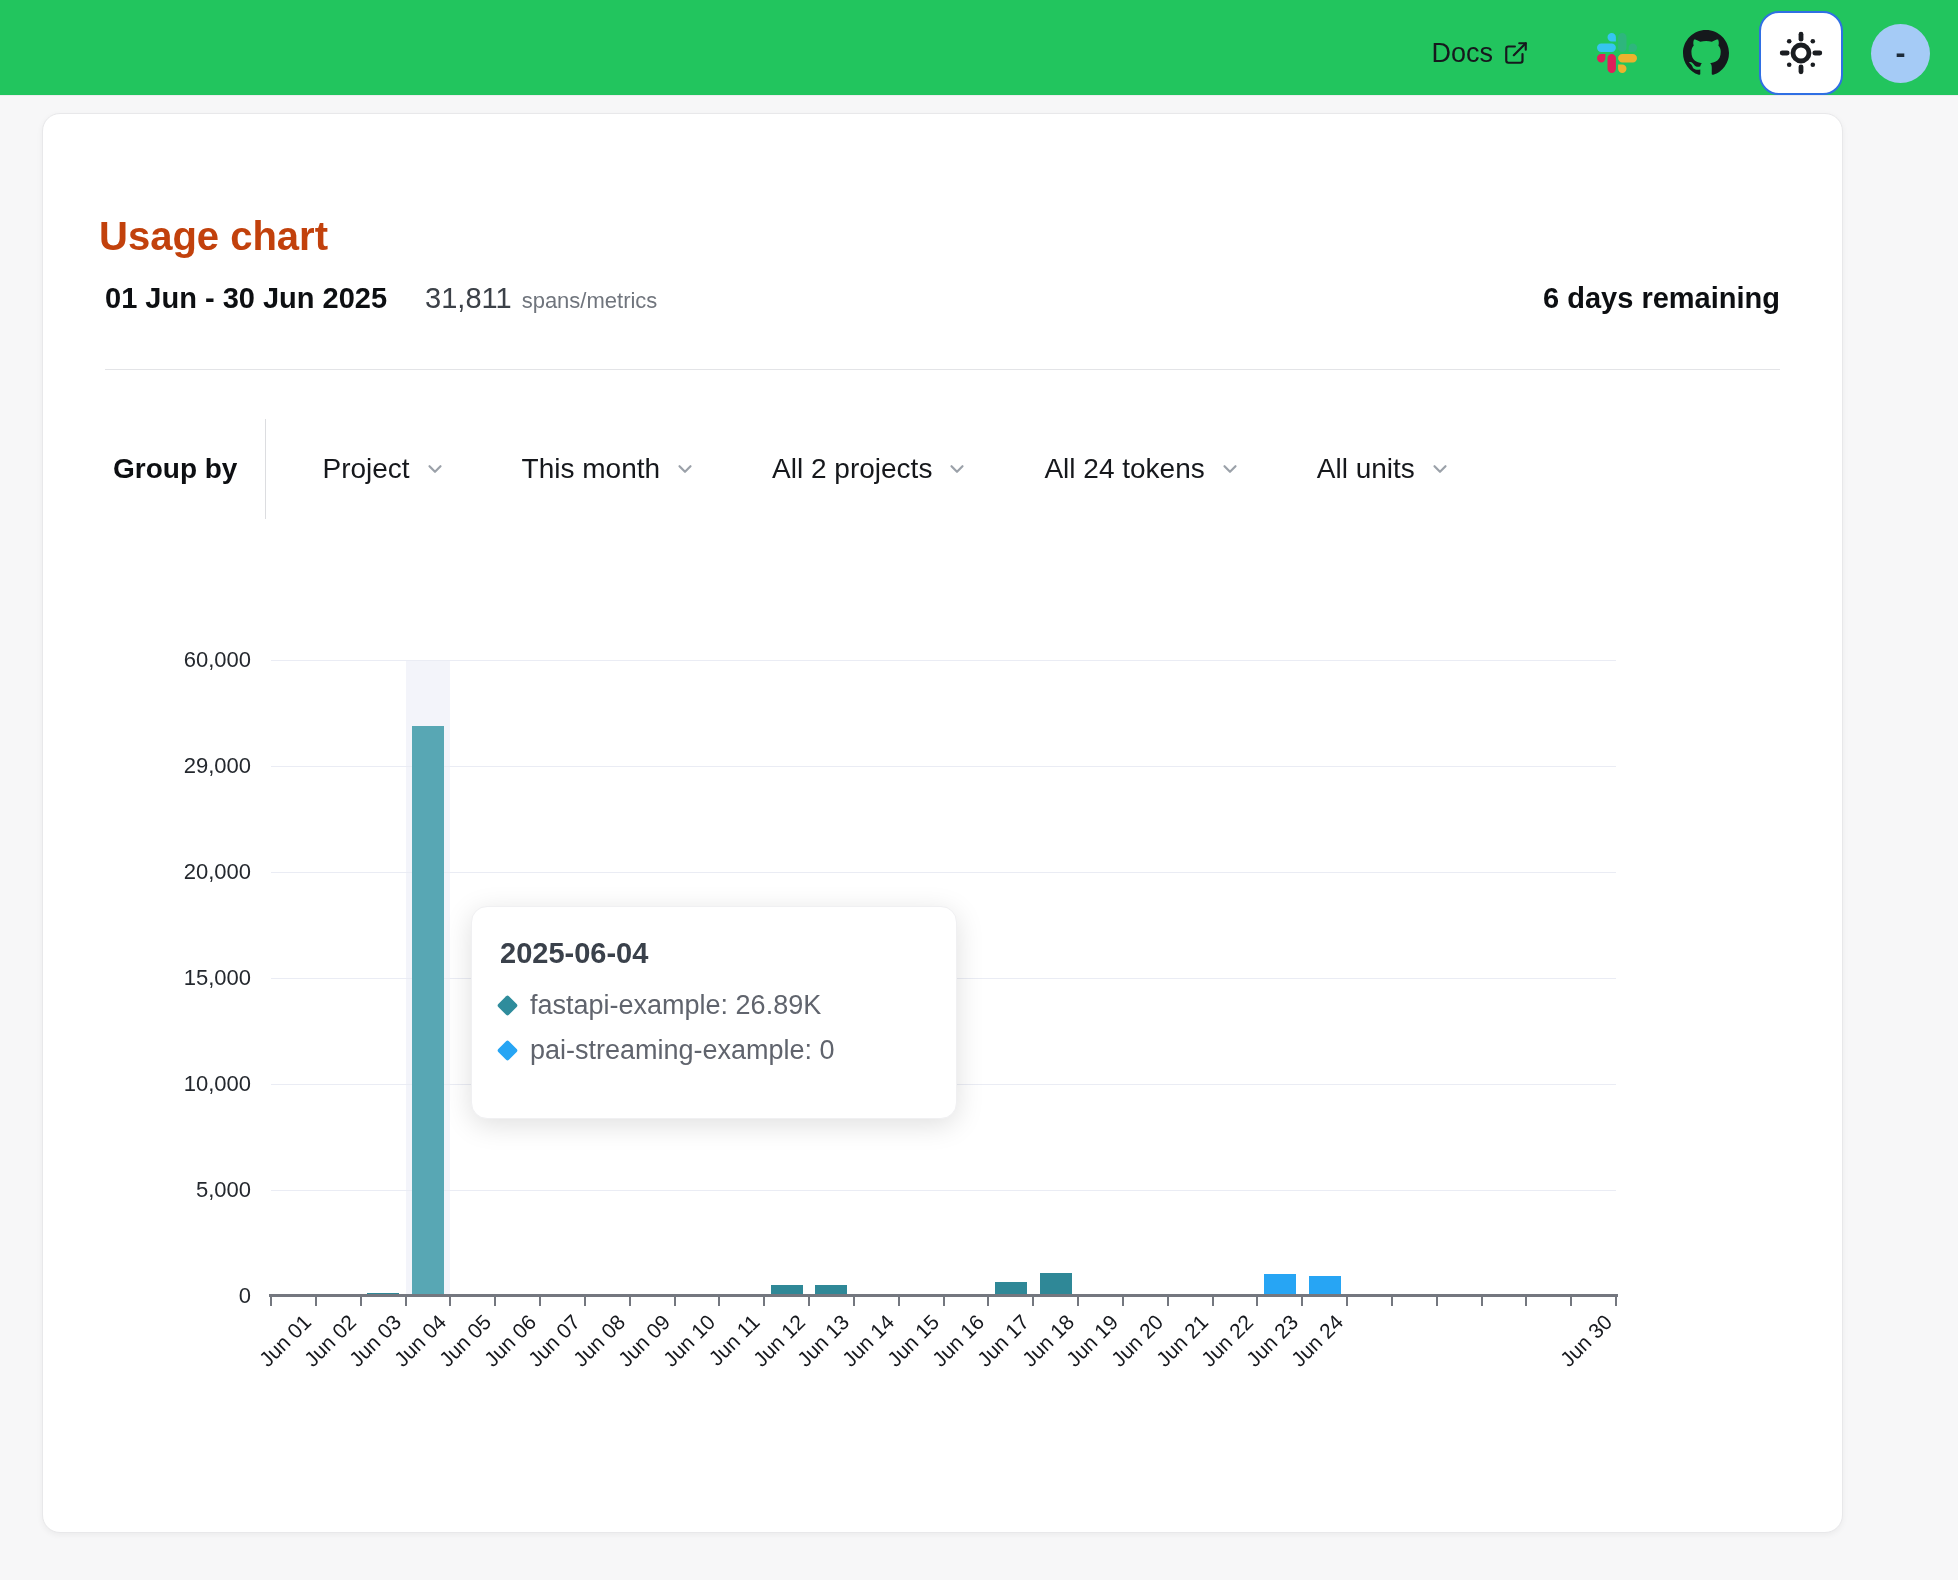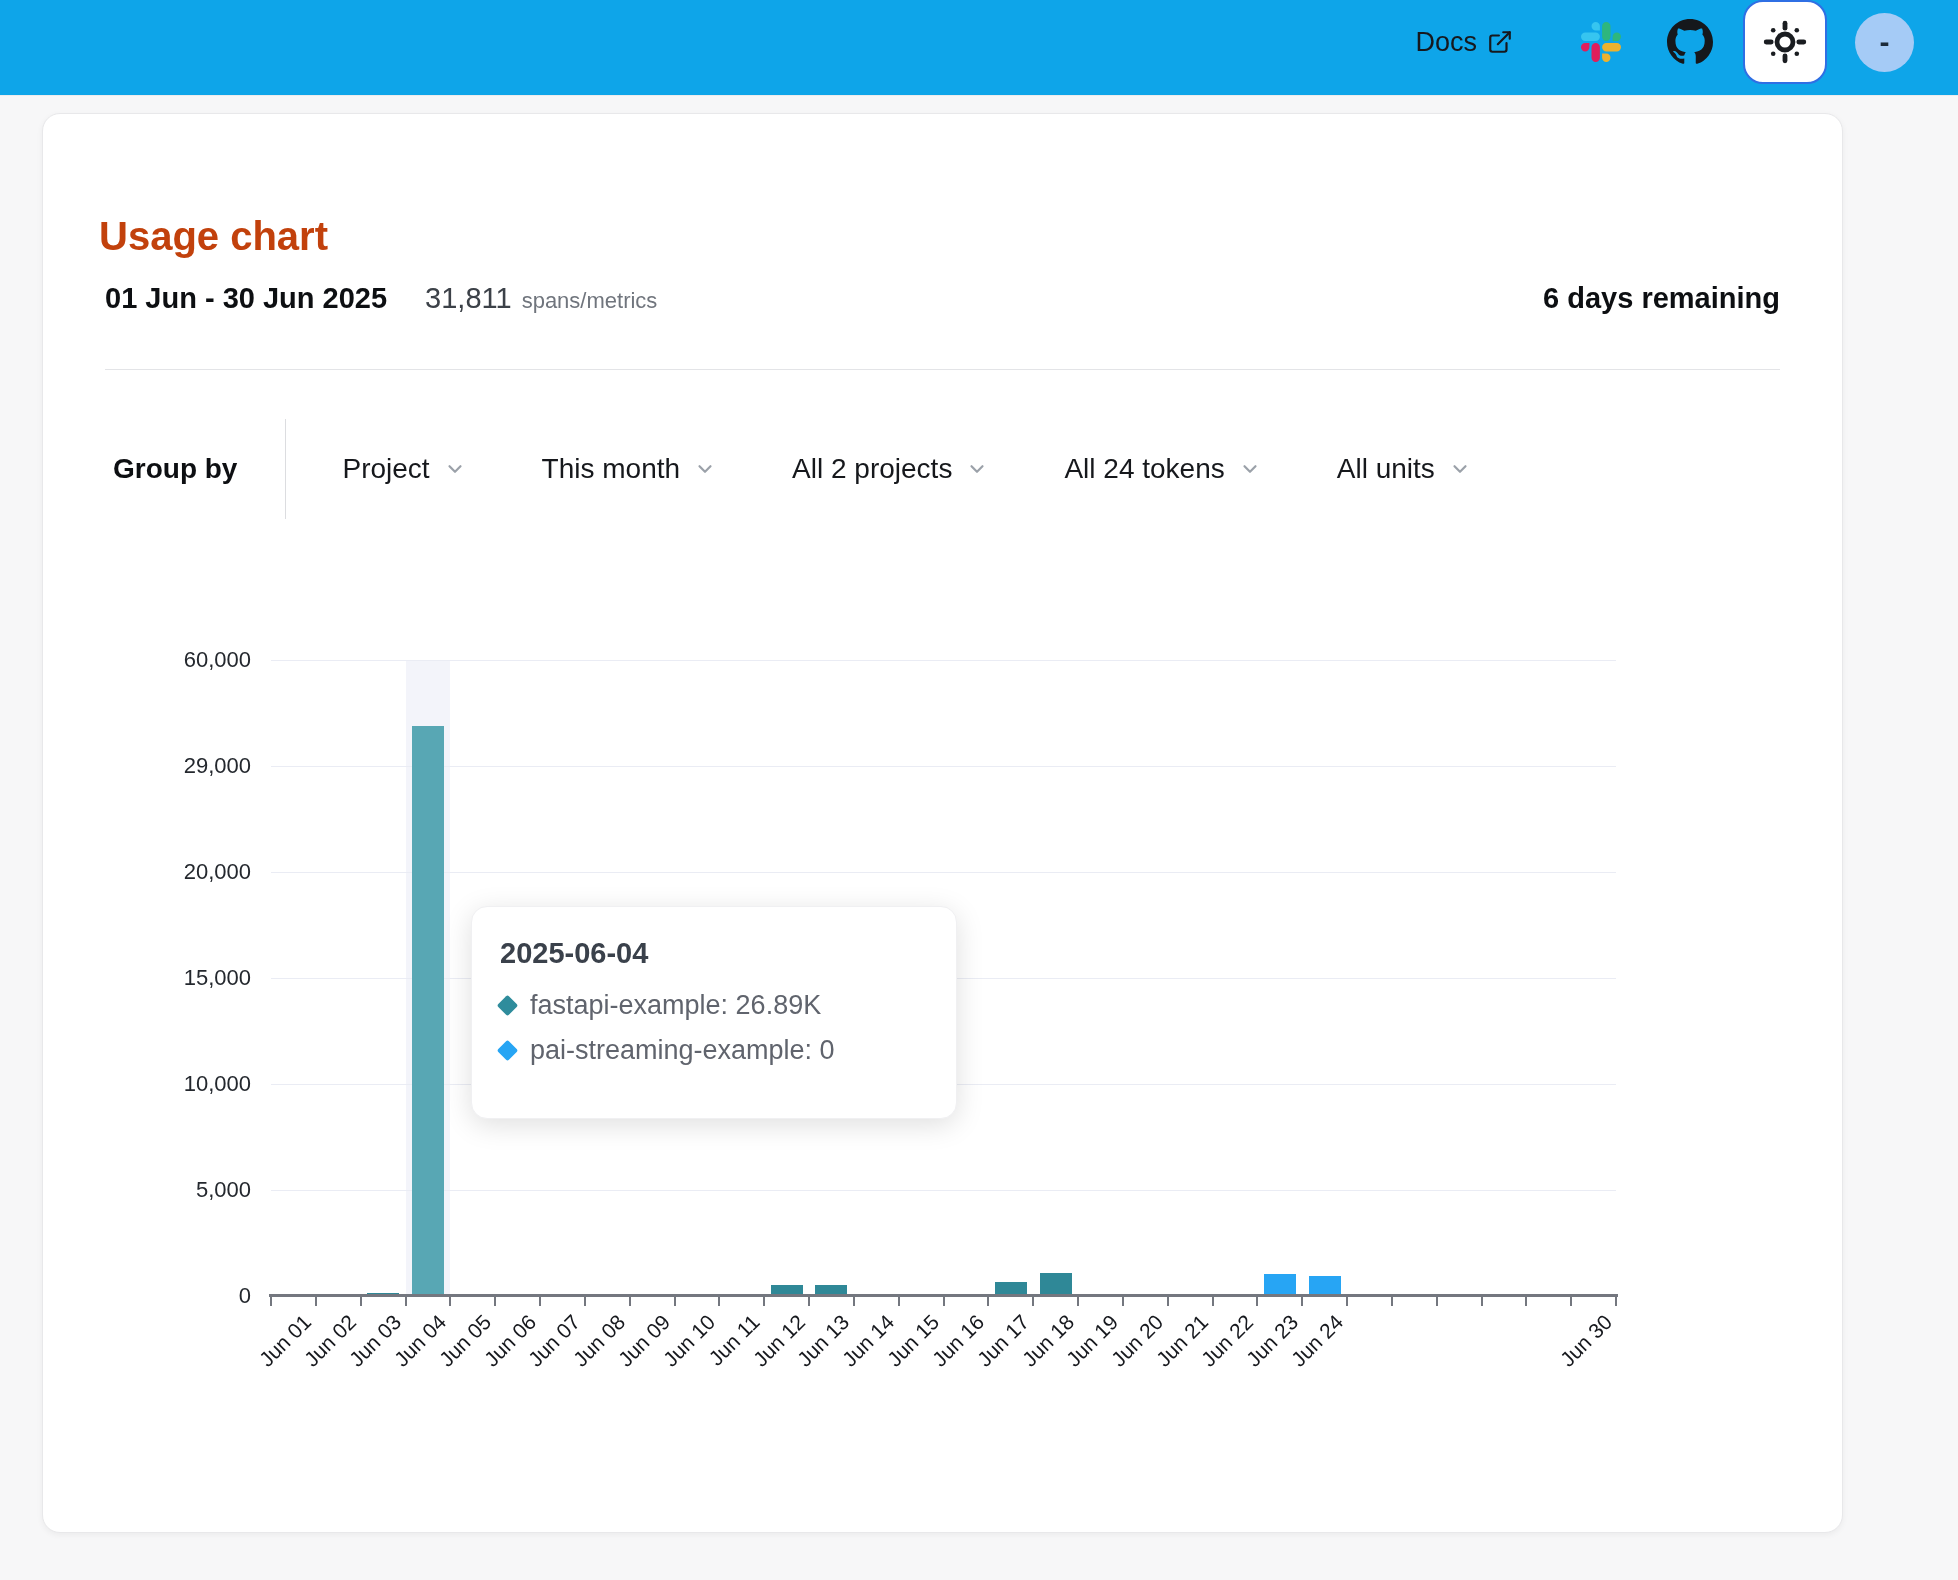--- a/index.html
+++ b/index.html
@@ -7,23 +7,23 @@
   body {
     font-family: "Liberation Sans", sans-serif;
     background:#f7f7f8;
     color:#16181d;
   }
   .screen { position:relative; width:1958px; height:1580px; overflow:hidden; }
 
   
   .topbar {
     position:absolute; left:0; top:0; width:1958px; height:96px;
-    background:#0ea5e9; border-bottom:1px solid #ececee;
-    display:flex; align-items:flex-start; justify-content:flex-end;
-    padding-right:44px;
+    background:#22c55e; border-bottom:1px solid #ececee;
+    display:flex; align-items:flex-end; justify-content:flex-end;
+    padding-right:28px;
   }
   .topbar-right { display:flex; align-items:center; }
   .docs-link {
     display:flex; align-items:center; gap:10px;
     font-size:27px; color:#16181d; text-decoration:none; cursor:pointer;
   }
   .icon-btn { background:none; border:none; cursor:pointer; display:flex; align-items:center; justify-content:center; }
   .slack-btn { margin-left:68px; }
   .github-btn { margin-left:46px; }
   .theme-btn {
@@ -55,21 +55,21 @@
   .usage-count { font-size:29px; color:#3c4148; margin-left:38px; }
   .usage-unit { font-size:22px; color:#70757d; margin-left:10px; }
   .remaining { margin-left:auto; font-size:29px; font-weight:700; color:#0d0f12; }
 
   .divider { position:absolute; left:62px; right:62px; top:255px; height:1px; background:#e3e4e7; }
 
   .filter-row {
     position:absolute; left:70px; right:62px; top:305px; height:100px;
     display:flex; align-items:center;
   }
-  .group-by { font-size:28px; font-weight:700; color:#0d0f12; padding-right:48px; }
+  .group-by { font-size:28px; font-weight:700; color:#0d0f12; padding-right:28px; }
   .v-divider { width:1px; height:100px; background:#dcdde0; }
   .dropdown {
     display:flex; align-items:center; gap:14px;
     font-size:28px; color:#16181c; background:none; border:none; cursor:pointer;
     font-family:"Liberation Sans", sans-serif;
   }
   .dd-first { margin-left:56px; }
   .dropdown + .dropdown { margin-left:76px; }
   .chev { stroke:#9ba1a9; }
 

